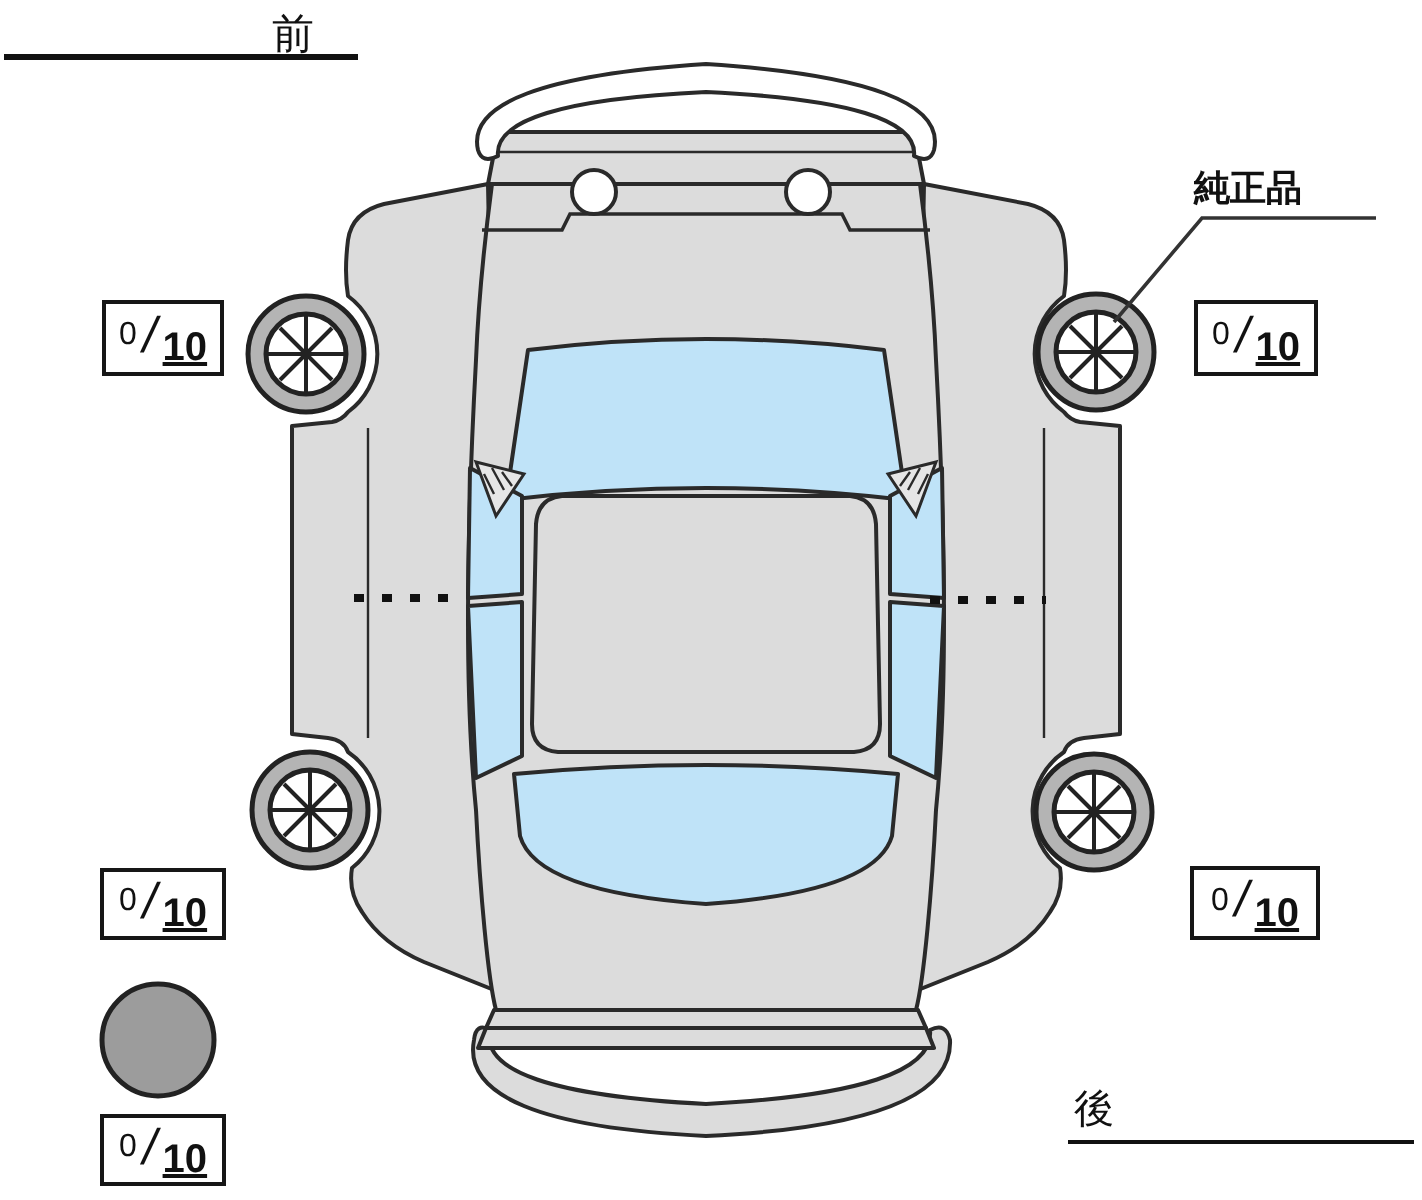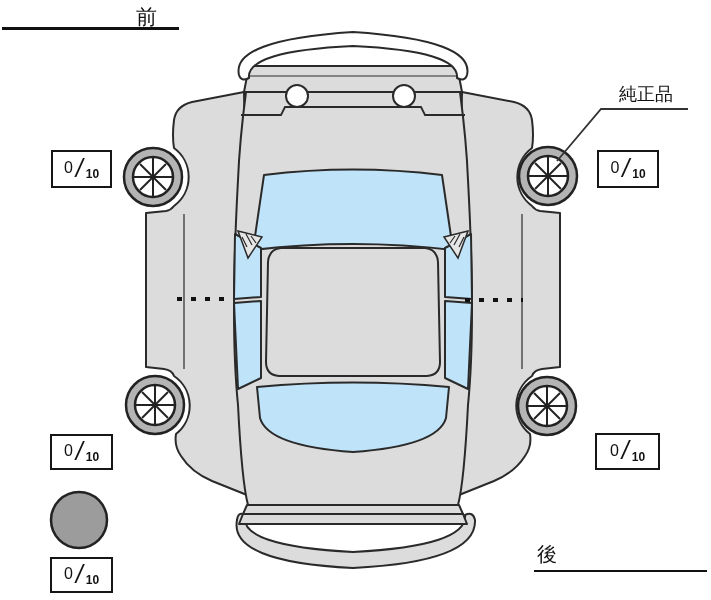--- a/index.html
+++ b/index.html
@@ -23,32 +23,32 @@
   .rim{fill:#ffffff;stroke:#222;stroke-width:2.5;}
   .spoke{stroke:#222;stroke-width:2;}
   .dotted{fill:none;stroke:#111;stroke-width:4;stroke-dasharray:5 9;}
   .leader{fill:none;stroke:#333;stroke-width:1.8;}
   .mirror{fill:#e6e6e6;stroke:#2a2a2a;stroke-width:1.5;}
 
   
   .lbl{position:absolute;white-space:nowrap;}
   .lbl-front{left:136px;top:3px;font-size:21px;letter-spacing:1px;}
   .hr-front{position:absolute;left:2px;top:27px;width:177px;height:3px;background:#111;}
-  .lbl-genuine{left:619px;top:82px;font-size:18px;font-weight:normal;}
+  .lbl-genuine{left:597px;top:82px;font-size:18px;font-weight:bold;}
   .lbl-rear{left:537px;top:541px;font-size:20px;letter-spacing:1px;}
   .hr-rear{position:absolute;left:534px;top:570px;width:173px;height:2px;background:#111;}
 
   .tread-box{
     position:absolute;box-sizing:border-box;
     border:2px solid #161616;background:#fff;
     display:flex;align-items:center;justify-content:center;gap:3px;
   }
   .t-val{font-size:16px;line-height:1;transform:translateY(-1px);}
   .t-slash{font-size:25px;line-height:1;font-style:italic;font-weight:400;transform:translateY(-1px);}
-  .t-max{font-size:12px;font-weight:bold;line-height:1;transform:translateY(5px);}
+  .t-max{font-size:20px;font-weight:bold;line-height:1;transform:translateY(5px);text-decoration:underline;}
 
   .box-fl{left:51px;top:150px;width:61px;height:38px;}
   .box-fr{left:597px;top:150px;width:62px;height:38px;}
   .box-rl{left:50px;top:434px;width:63px;height:36px;}
   .box-rr{left:595px;top:433px;width:65px;height:37px;}
   .box-sp{left:50px;top:557px;width:63px;height:36px;}
 </style>
 </head>
 <body>
 

